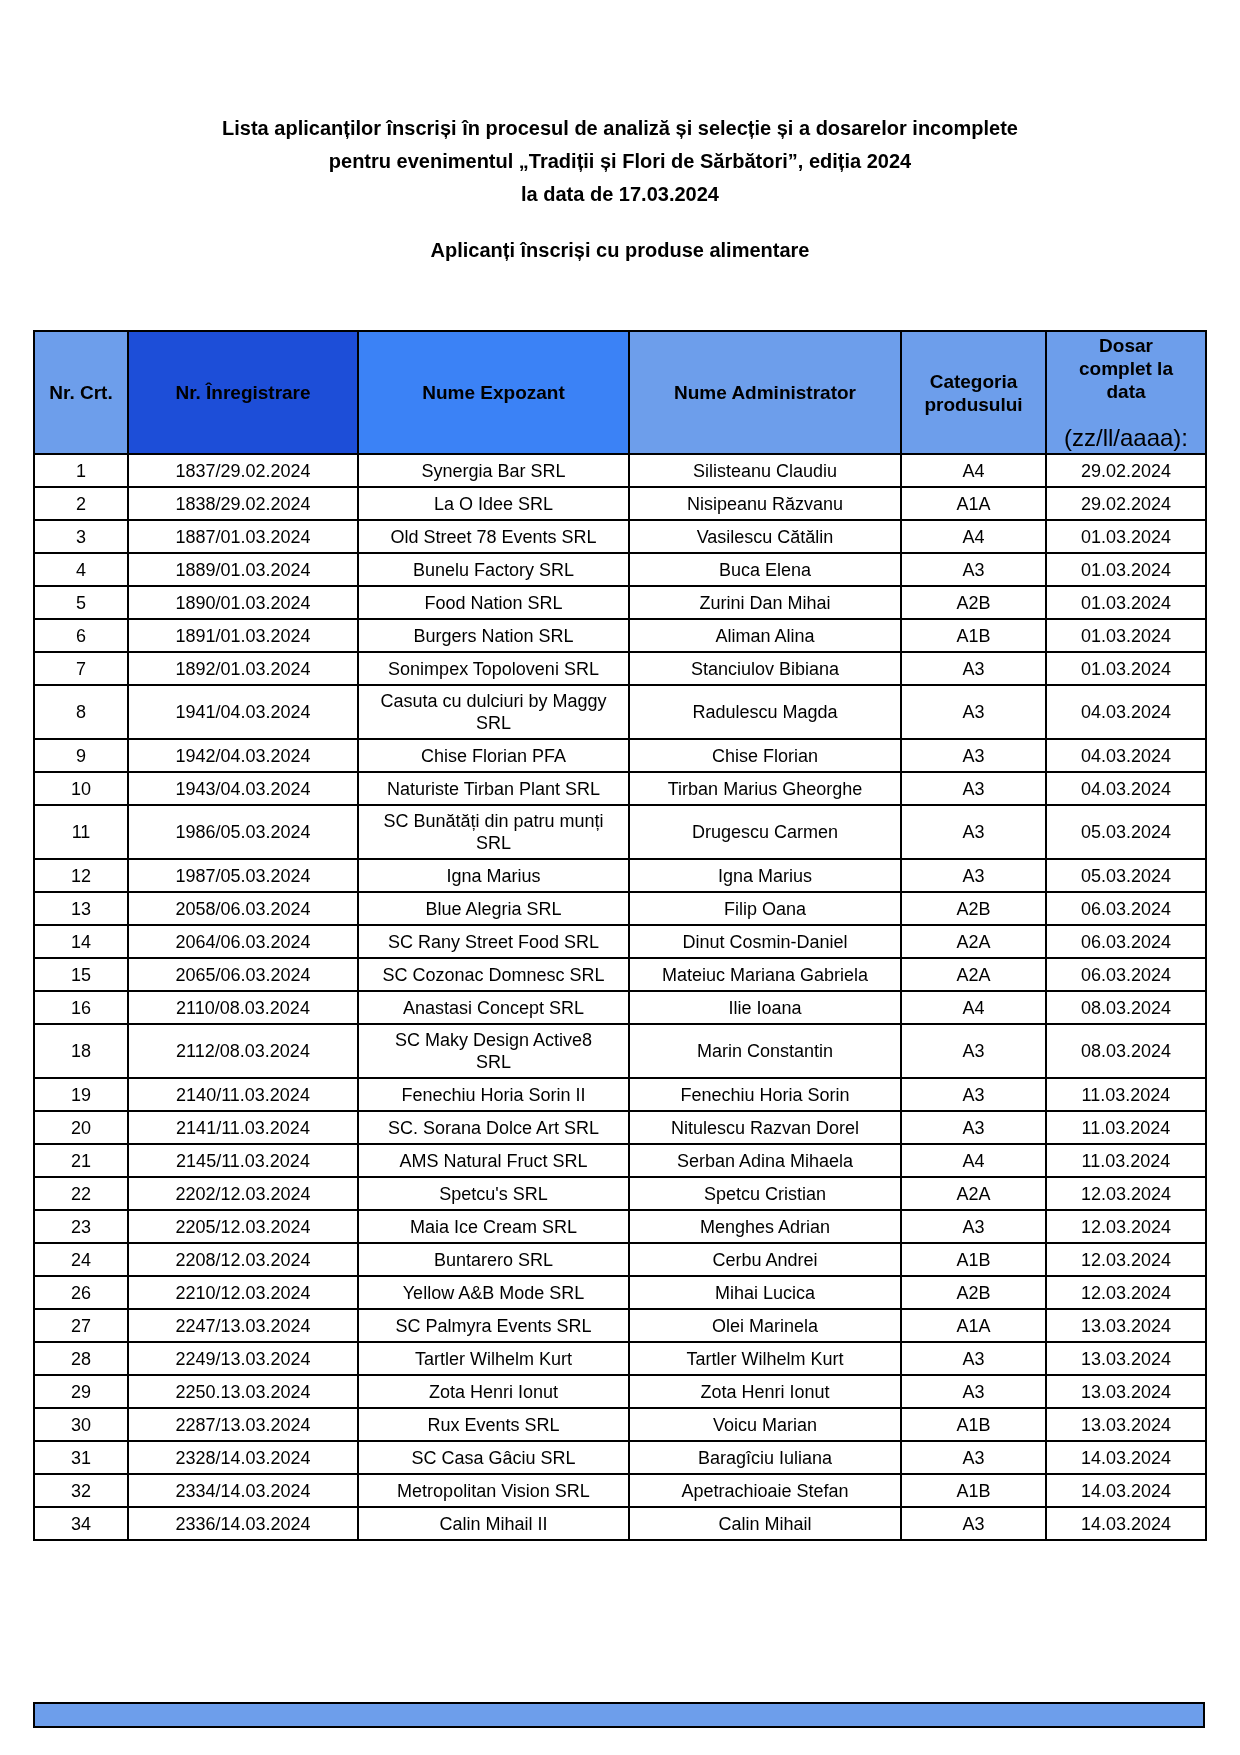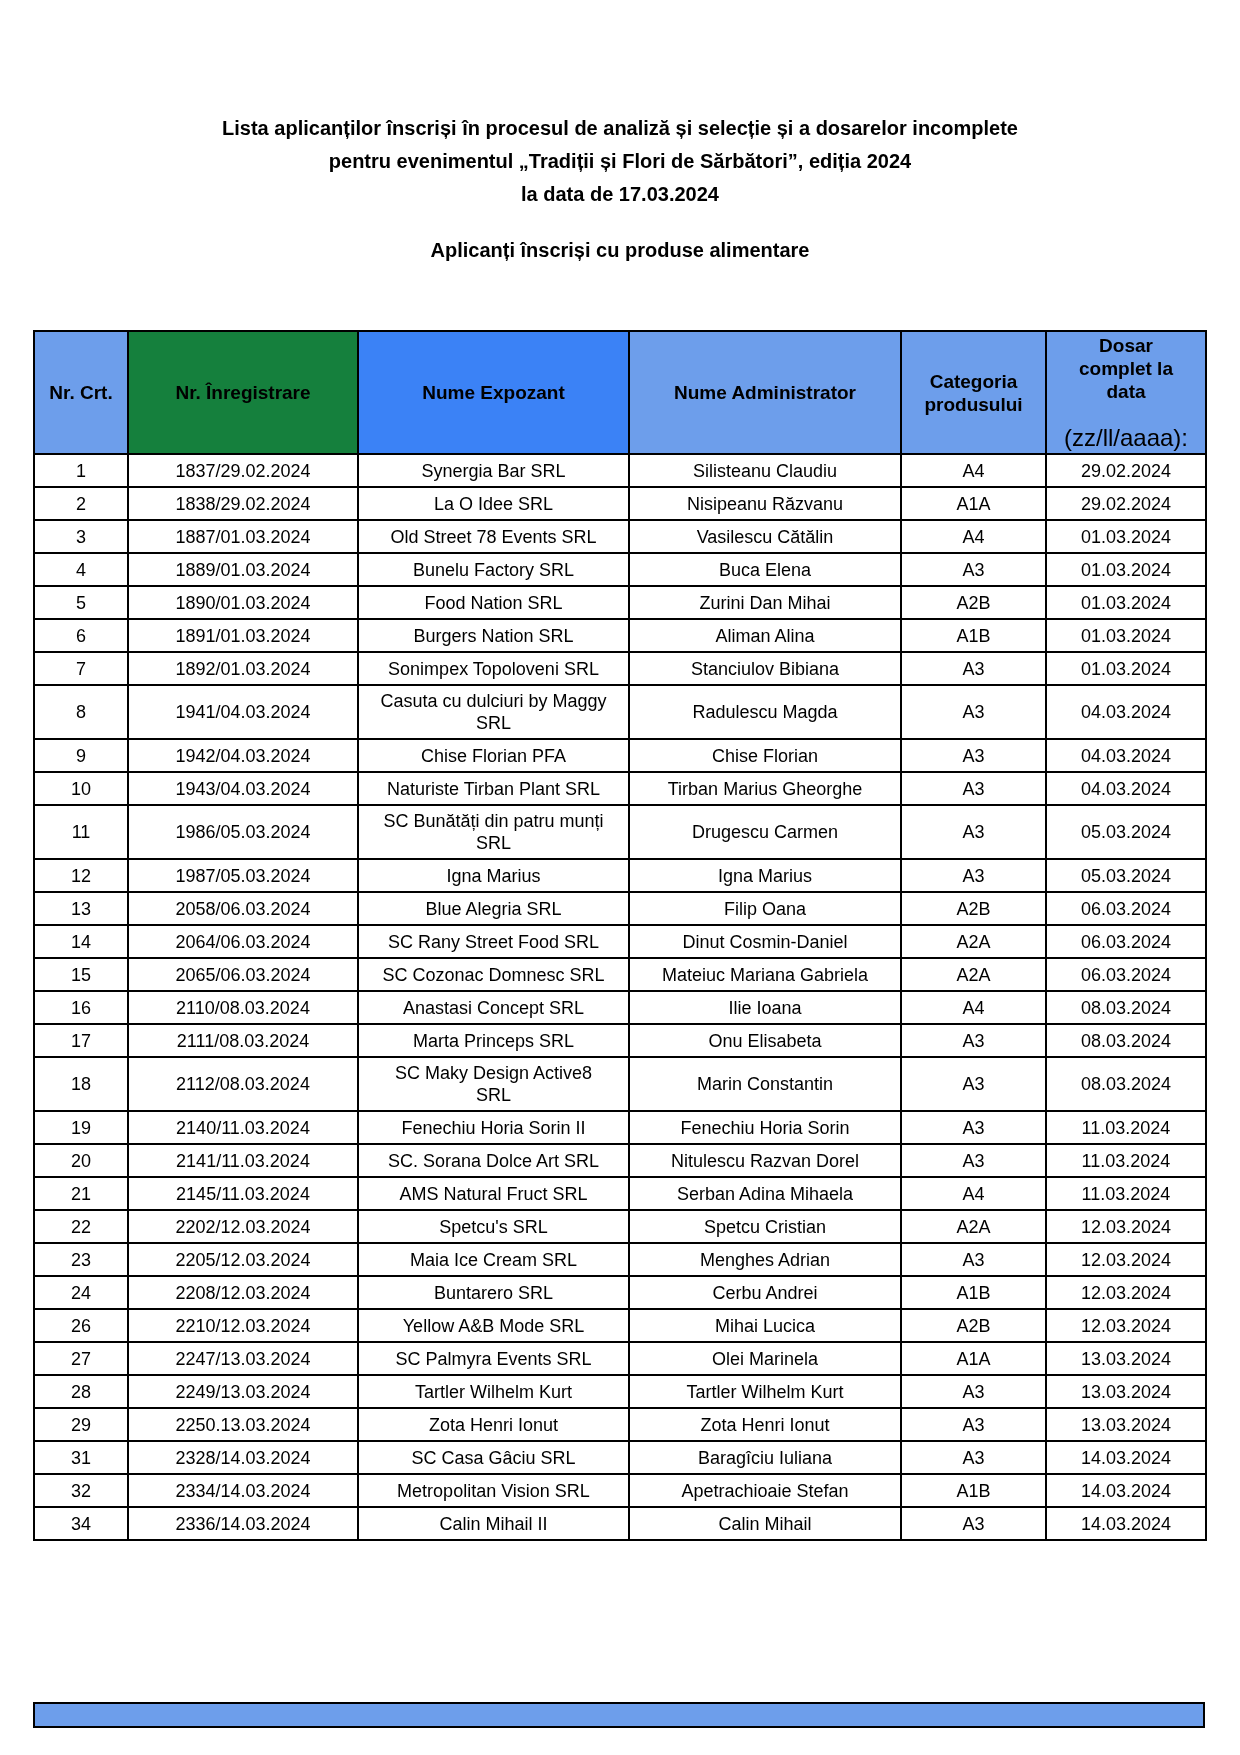--- a/index.html
+++ b/index.html
@@ -92,21 +92,21 @@
       <col style="width:94px">
       <col style="width:230px">
       <col style="width:271px">
       <col style="width:272px">
       <col style="width:145px">
       <col style="width:160px">
     </colgroup>
     <thead>
       <tr>
         <th style="background: rgb(109, 158, 235);">Nr. Crt.</th>
-        <th style="background: #15803d;">Nr. Înregistrare</th>
+        <th style="background: #1d4ed8;">Nr. Înregistrare</th>
         <th style="background: #3b82f6;">Nume Expozant</th>
         <th style="background: rgb(109, 158, 235);">Nume Administrator</th>
         <th style="background: rgb(109, 158, 235);">Categoria produsului</th>
         <th style="background: rgb(109, 158, 235);"><span>Dosar
 complet la
 data</span><br>
           <span class="sublabel">(zz/ll/aaaa):</span>
         </th>
       </tr>
     </thead>
@@ -235,28 +235,20 @@
         </tr>
         <tr>
           <td>16</td>
           <td>2110/08.03.2024</td>
           <td>Anastasi Concept SRL</td>
           <td>Ilie Ioana</td>
           <td>A4</td>
           <td>08.03.2024</td>
         </tr>
         <tr>
-          <td>17</td>
-          <td>2111/08.03.2024</td>
-          <td>Marta Princeps SRL</td>
-          <td>Onu Elisabeta</td>
-          <td>A3</td>
-          <td>08.03.2024</td>
-        </tr>
-        <tr>
           <td>18</td>
           <td>2112/08.03.2024</td>
           <td>SC Maky Design Active8
 SRL</td>
           <td>Marin Constantin</td>
           <td>A3</td>
           <td>08.03.2024</td>
         </tr>
         <tr>
           <td>19</td>
@@ -332,20 +324,28 @@
         </tr>
         <tr>
           <td>29</td>
           <td>2250.13.03.2024</td>
           <td>Zota Henri Ionut</td>
           <td>Zota Henri Ionut</td>
           <td>A3</td>
           <td>13.03.2024</td>
         </tr>
         <tr>
+          <td>30</td>
+          <td>2287/13.03.2024</td>
+          <td>Rux Events SRL</td>
+          <td>Voicu Marian</td>
+          <td>A1B</td>
+          <td>13.03.2024</td>
+        </tr>
+        <tr>
           <td>31</td>
           <td>2328/14.03.2024</td>
           <td>SC Casa Gâciu SRL</td>
           <td>Baragîciu Iuliana</td>
           <td>A3</td>
           <td>14.03.2024</td>
         </tr>
         <tr>
           <td>32</td>
           <td>2334/14.03.2024</td>

